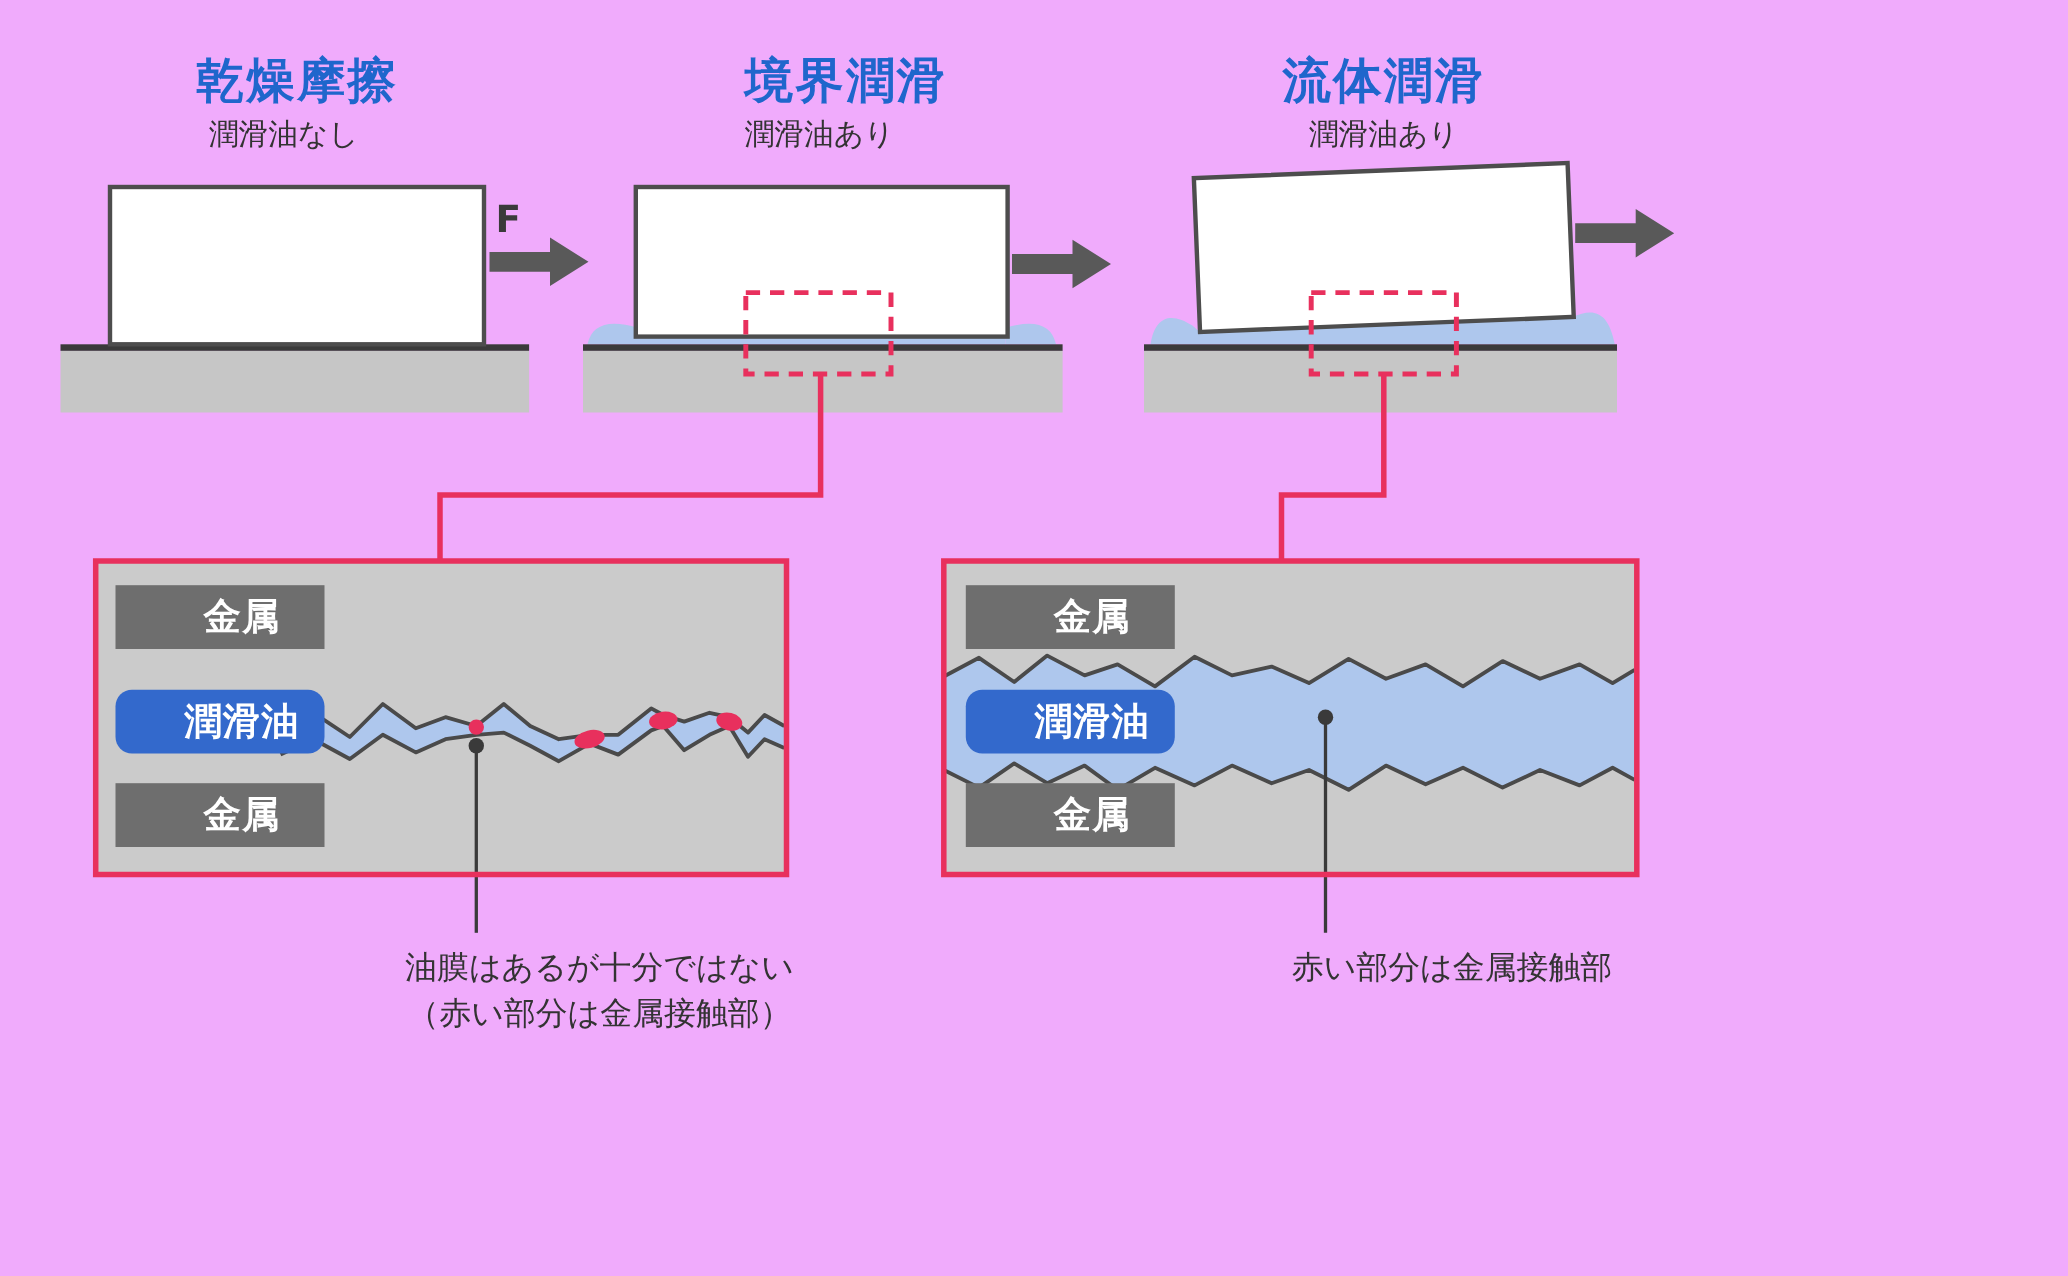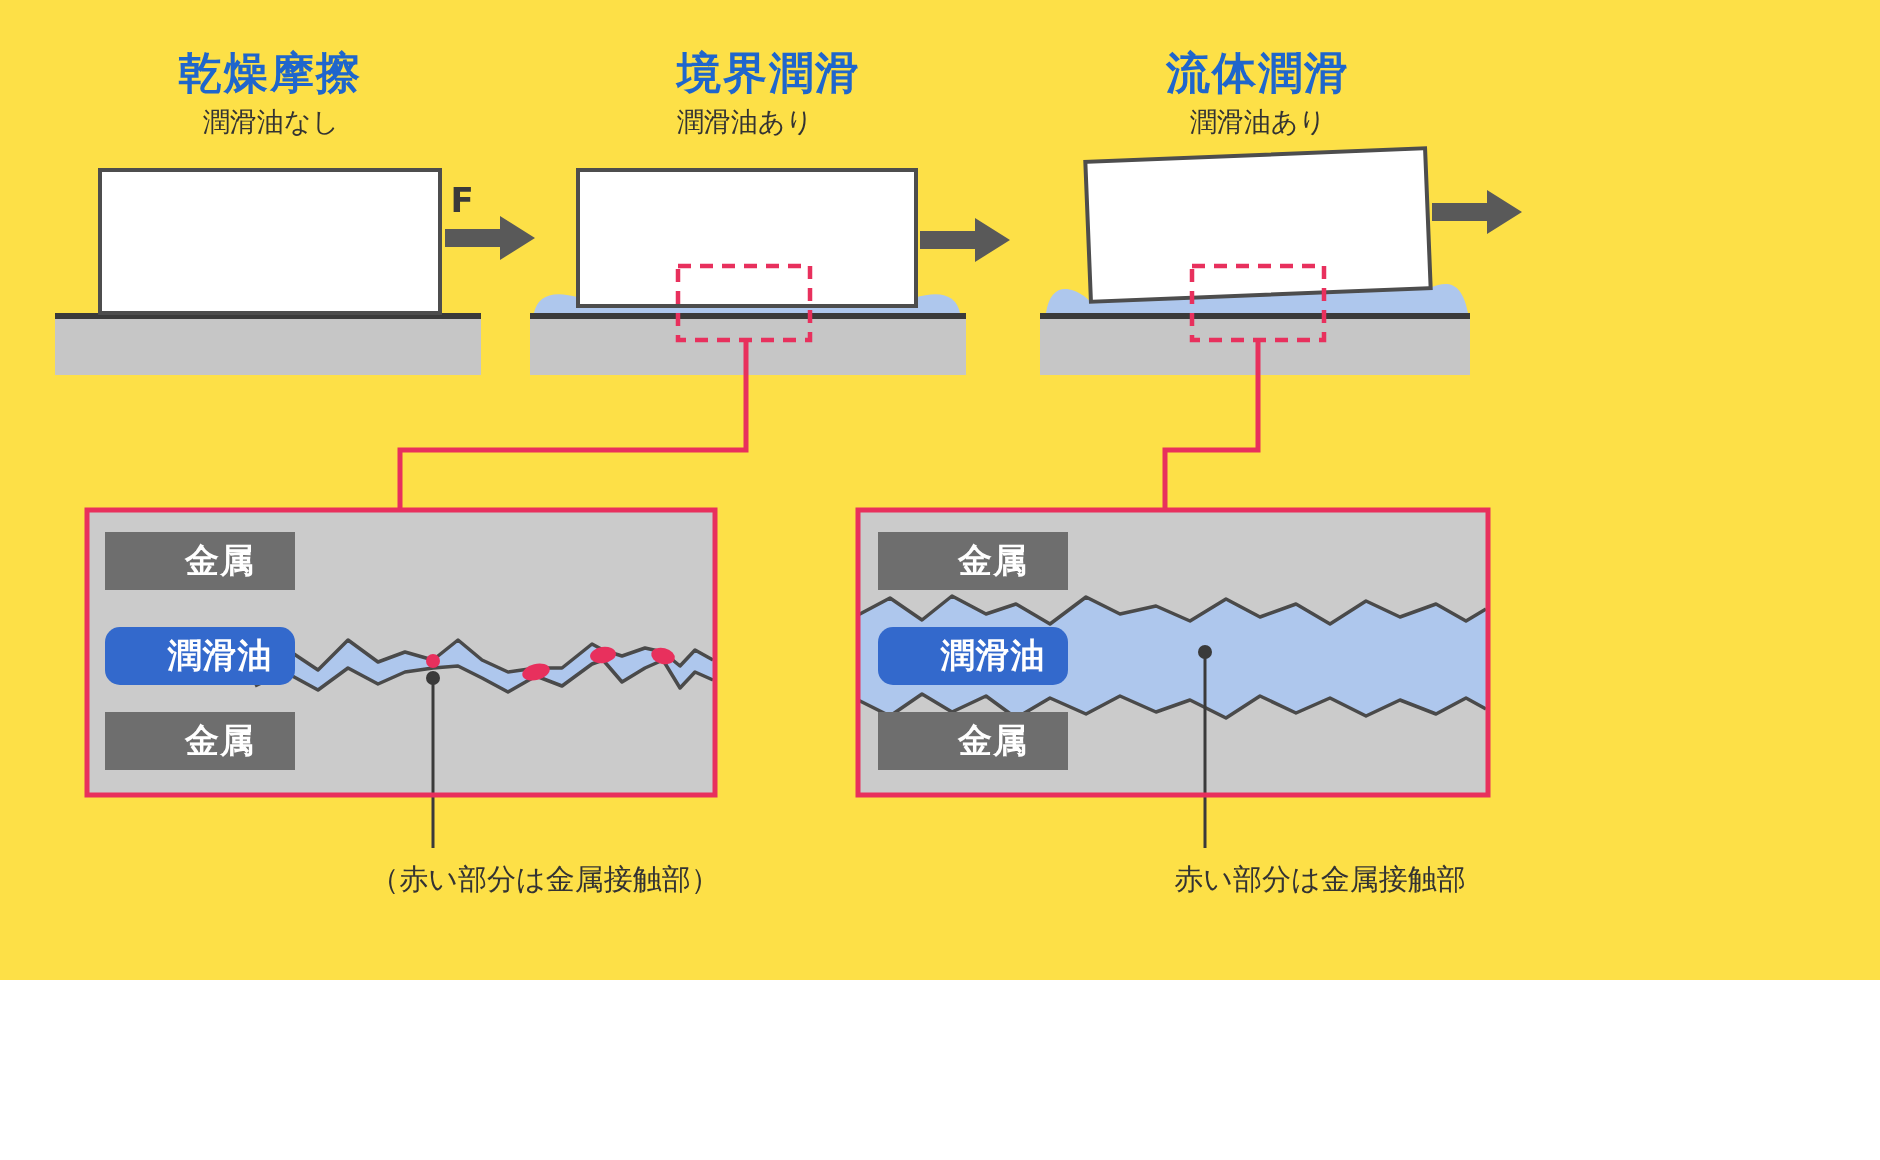--- a/index.html
+++ b/index.html
@@ -1,17 +1,17 @@
 <!DOCTYPE html>
 <html><head>
 <meta charset="utf-8">
 <style>
   html,body{margin:0;padding:0;background:#ffffff;}
   #canvas{
-    position:relative;width:1880px;height:980px;background:#fde047;
+    position:relative;width:1880px;height:1160px;background:#f0abfc;
     font-family:"DejaVu Sans","Liberation Sans",sans-serif;overflow:hidden;
   }
   #gfx{position:absolute;left:0;top:0;width:1880px;height:1160px;}
   .abs{position:absolute;}
   .stage-title{
     width:400px;text-align:center;font-size:44px;font-weight:bold;color:#1f66cc;
     letter-spacing:2px;
   }
   .stage-sub{
     width:400px;text-align:center;font-size:27px;color:#333333;
@@ -74,38 +74,39 @@
     <rect x="858" y="510" width="630" height="285" fill="#cbcbcb"></rect>
     <polygon fill="#aec7ed" points="858,615 890,598 922,620 952,596 986,614 1016,604 1050,624 1086,597 1120,614 1156,606 1190,621 1226,599 1260,617 1296,604 1330,624 1366,601 1400,617 1436,604 1466,621 1486,609 1486,709 1466,698 1436,714 1400,700 1366,716 1330,698 1296,713 1260,696 1226,718 1190,700 1156,712 1120,696 1086,714 1050,698 1016,718 986,696 952,712 922,694 890,716 858,700"></polygon>
     <polyline fill="none" stroke="#4a4a4a" stroke-width="3.5" stroke-linejoin="round" points="858,615 890,598 922,620 952,596 986,614 1016,604 1050,624 1086,597 1120,614 1156,606 1190,621 1226,599 1260,617 1296,604 1330,624 1366,601 1400,617 1436,604 1466,621 1486,609"></polyline>
     <polyline fill="none" stroke="#4a4a4a" stroke-width="3.5" stroke-linejoin="round" points="858,700 890,716 922,694 952,712 986,696 1016,718 1050,698 1086,714 1120,696 1156,712 1190,700 1226,718 1260,696 1296,713 1330,698 1366,716 1400,700 1436,714 1466,698 1486,709"></polyline>
     <circle cx="1205" cy="652" r="7" fill="#3a3a3a"></circle>
     <line x1="1205" y1="658" x2="1205" y2="848" stroke="#3a3a3a" stroke-width="3"></line>
     <rect x="858" y="510" width="630" height="285" fill="none" stroke="#e8305d" stroke-width="5"></rect>
   </svg>
 
   <div class="abs stage-title" style="left:70px;top:44px;">乾燥摩擦</div>
-  <div class="abs stage-sub" style="left:71px;top:104px;">潤滑油なし</div>
+  <div class="abs stage-sub" style="left:58px;top:104px;">潤滑油なし</div>
 
   <div class="abs stage-title" style="left:569px;top:44px;">境界潤滑</div>
   <div class="abs stage-sub" style="left:545px;top:104px;">潤滑油あり</div>
 
   <div class="abs stage-title" style="left:1058px;top:44px;">流体潤滑</div>
   <div class="abs stage-sub" style="left:1058px;top:104px;">潤滑油あり</div>
 
   <div class="abs force-label" style="left:432px;top:180px;">F</div>
 
   <div class="abs badge badge-gray" style="left:105px;top:532px;">金属</div>
   <div class="abs badge badge-blue" style="left:105px;top:627px;">潤滑油</div>
   <div class="abs badge badge-gray" style="left:105px;top:712px;">金属</div>
 
   <div class="abs badge badge-gray" style="left:878px;top:532px;">金属</div>
   <div class="abs badge badge-blue" style="left:878px;top:627px;">潤滑油</div>
   <div class="abs badge badge-gray" style="left:878px;top:712px;">金属</div>
 
   <div class="abs caption" style="left:245px;top:858px;">
+    <div>油膜はあるが十分ではない</div>
     <div>（赤い部分は金属接触部）</div>
   </div>
   <div class="abs caption" style="left:1020px;top:858px;">
     <div>赤い部分は金属接触部</div>
   </div>
 
 </div>
 
 </body></html>

